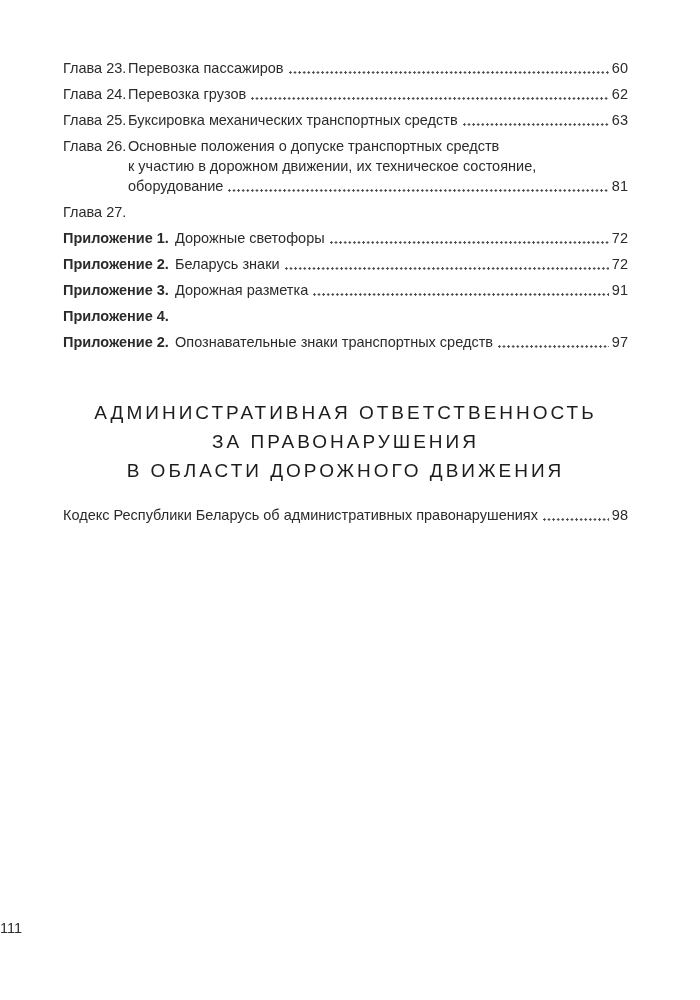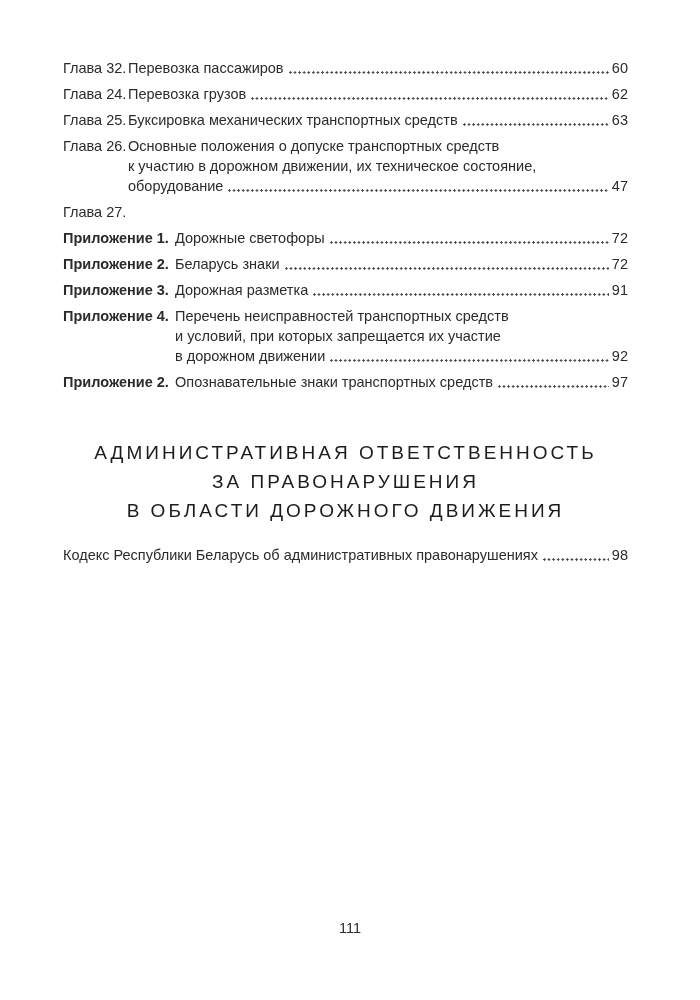--- a/index.html
+++ b/index.html
@@ -55,33 +55,33 @@
     margin-top: 20px;
     font-size: 14.5px;
     line-height: 20px;
   }
   .codex .line { display: flex; align-items: flex-end; }
   .folio {
     position: absolute;
     left: 0;
     right: 0;
     bottom: 64px;
-    text-align: center;
+    text-align: left;
     font-size: 14.5px;
     color: #2b2b2b;
   }
 </style>
 </head>
 <body>
 
 <div class="page">
   <div class="toc">
 
     <div class="entry glava">
-      <span class="label">Глава 32.</span>
+      <span class="label">Глава 23.</span>
       <div class="body">
         <div class="line">
           <span class="txt">Перевозка пассажиров</span>
           <span class="leader"></span>
           <span class="pagenum">60</span>
         </div>
       </div>
     </div>
 
     <div class="entry glava">
@@ -111,21 +111,21 @@
       <div class="body">
         <div class="line">
           <span class="txt">Основные положения о допуске транспортных средств</span>
         </div>
         <div class="line">
           <span class="txt">к участию в дорожном движении, их техническое состояние,</span>
         </div>
         <div class="line">
           <span class="txt">оборудование</span>
           <span class="leader"></span>
-          <span class="pagenum">47</span>
+          <span class="pagenum">81</span>
         </div>
       </div>
     </div>
 
     <div class="entry glava">
       <span class="label">Глава 27.</span>
     </div>
 
     <div class="entry pril">
       <span class="label">Приложение 1.</span>
@@ -155,33 +155,20 @@
         <div class="line">
           <span class="txt">Дорожная разметка</span>
           <span class="leader"></span>
           <span class="pagenum">91</span>
         </div>
       </div>
     </div>
 
     <div class="entry pril">
       <span class="label">Приложение 4.</span>
-      <div class="body">
-        <div class="line">
-          <span class="txt">Перечень неисправностей транспортных средств</span>
-        </div>
-        <div class="line">
-          <span class="txt">и условий, при которых запрещается их участие</span>
-        </div>
-        <div class="line">
-          <span class="txt">в дорожном движении</span>
-          <span class="leader"></span>
-          <span class="pagenum">92</span>
-        </div>
-      </div>
     </div>
 
     <div class="entry pril">
       <span class="label">Приложение 2.</span>
       <div class="body">
         <div class="line">
           <span class="txt">Опознавательные знаки транспортных средств</span>
           <span class="leader"></span>
           <span class="pagenum">97</span>
         </div>

